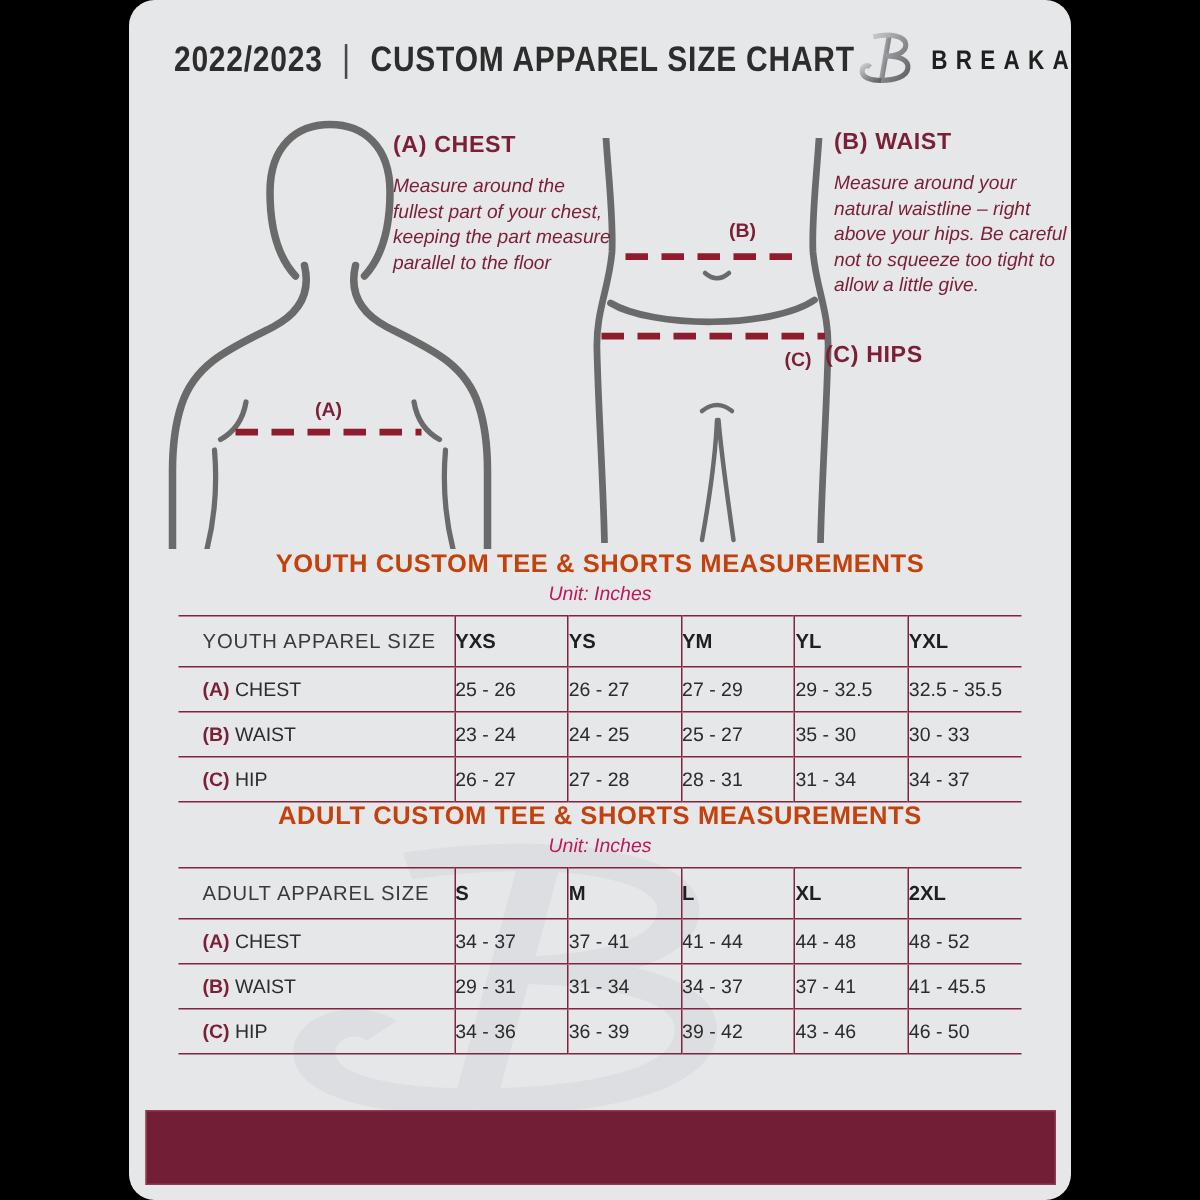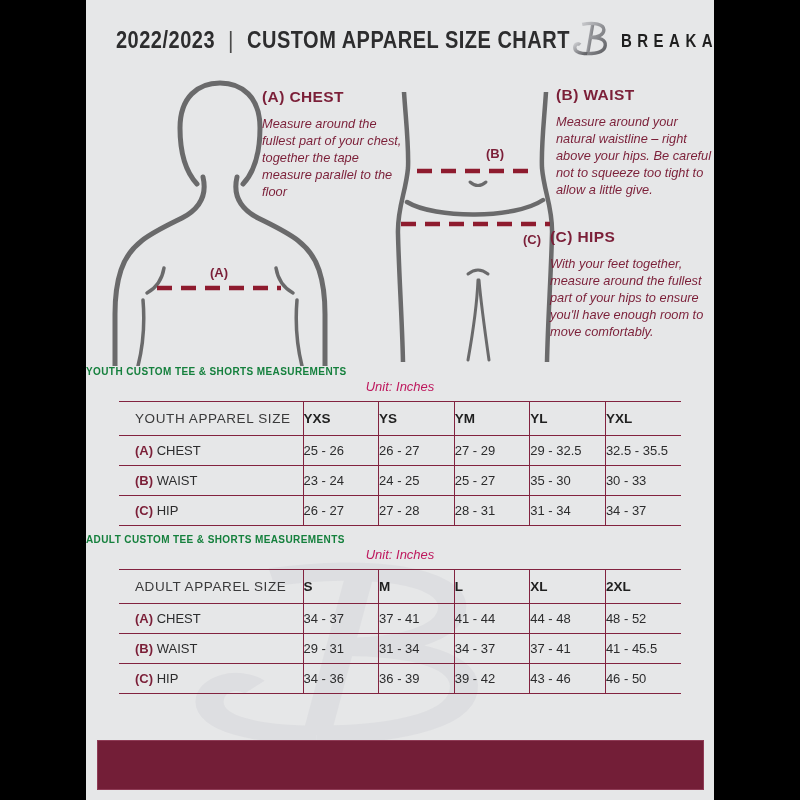--- a/index.html
+++ b/index.html
@@ -3,21 +3,21 @@
 <meta charset="utf-8">
 <style>
   html,body{margin:0;padding:0;}
   body{
     width:800px;height:800px;overflow:hidden;
     background:#000;
     font-family:"Liberation Sans", sans-serif;
   }
   .page{
     position:relative;width:628px;height:800px;margin:0 auto;
-    background:#e6e7e8;overflow:hidden;
+    background:#e6e7e8;overflow:hidden;border-radius:17px;
   }
   
   .header{
     position:absolute;top:16px;left:0;width:100%;height:48px;
     display:flex;align-items:center;justify-content:space-between;
     padding:0 26px 0 30px;box-sizing:border-box;z-index:1;
   }
   .header-left{
     display:flex;align-items:center;gap:13px;
     color:#2d2d2e;font-weight:700;font-size:20px;letter-spacing:.5px;
@@ -36,21 +36,21 @@
   .inst{color:#7b1f38;}
   .inst-heading{font-weight:700;font-size:15.5px;letter-spacing:.4px;margin:0 0 9px 0;}
   .inst-body{font-style:italic;font-size:12.8px;line-height:1.33;margin:0;}
   .inst-chest{position:absolute;left:176px;top:10px;width:150px;}
   .inst-waist{position:absolute;left:470px;top:8px;width:158px;}
   .inst-hips{position:absolute;left:464px;top:150px;width:158px;}
   
   .section{position:absolute;left:0;width:100%;z-index:1;}
   .section-youth{top:366px;}
   .section-adult{top:534px;}
-  .section-title{font-weight:700;font-size:10px;color:#15803d;letter-spacing:.4px;}
+  .section-title{text-align:center;font-weight:700;font-size:17px;color:#c2410c;letter-spacing:.4px;}
   .section-unit{text-align:center;font-style:italic;font-size:13px;color:#be185d;margin-top:2px;}
   table.size-table{
     border-collapse:collapse;width:562px;margin:7px auto 0;table-layout:fixed;
     border-top:1.6px solid #82233f;border-bottom:1.6px solid #82233f;
   }
   .size-table thead tr{border-bottom:1.6px solid #82233f;}
   .size-table tbody tr + tr{border-top:1.6px solid #82233f;}
   .size-table th + th, .size-table td + td{border-left:1.3px solid #82233f;}
   .size-table th, .size-table td{
     height:29px;text-align:left;font-size:13px;color:#2c2c2d;padding:0;
@@ -142,29 +142,28 @@
         <path d="M92,188 C94,212 98,240 102,268"></path>
       </g>
       <path d="M30,79 H150" stroke="#8e1b2e" stroke-width="4.5" stroke-dasharray="15 9" fill="none"></path>
       <path d="M14,132 H163" stroke="#8e1b2e" stroke-width="4.5" stroke-dasharray="15 9" fill="none"></path>
       <text x="108" y="66" text-anchor="middle" font-size="13" font-weight="bold" fill="#7b1f38">(B)</text>
       <text x="145" y="152" text-anchor="middle" font-size="13" font-weight="bold" fill="#7b1f38">(C)</text>
     </svg>
 
     <div class="inst inst-chest">
       <p class="inst-heading">(A) CHEST</p>
-      <p class="inst-body">Measure around the fullest part of your chest, together the tape measure parallel to the floor</p>
+      <p class="inst-body">Measure around the fullest part of your chest, keeping the part measure parallel to the floor</p>
     </div>
     <div class="inst inst-waist">
       <p class="inst-heading">(B) WAIST</p>
       <p class="inst-body">Measure around your natural waistline – right above your hips. Be careful not to squeeze too tight to allow a little give.</p>
     </div>
     <div class="inst inst-hips">
       <p class="inst-heading">(C) HIPS</p>
-      <p class="inst-body">With your feet together, measure around the fullest part of your hips to ensure you'll have enough room to move comfortably.</p>
     </div>
   </div>
 
   <div class="section section-youth">
     <div class="section-title">YOUTH CUSTOM TEE &amp; SHORTS MEASUREMENTS</div>
     <div class="section-unit">Unit: Inches</div>
     <table class="size-table">
       <thead>
         <tr>
           <th class="label-col">YOUTH APPAREL SIZE</th>

